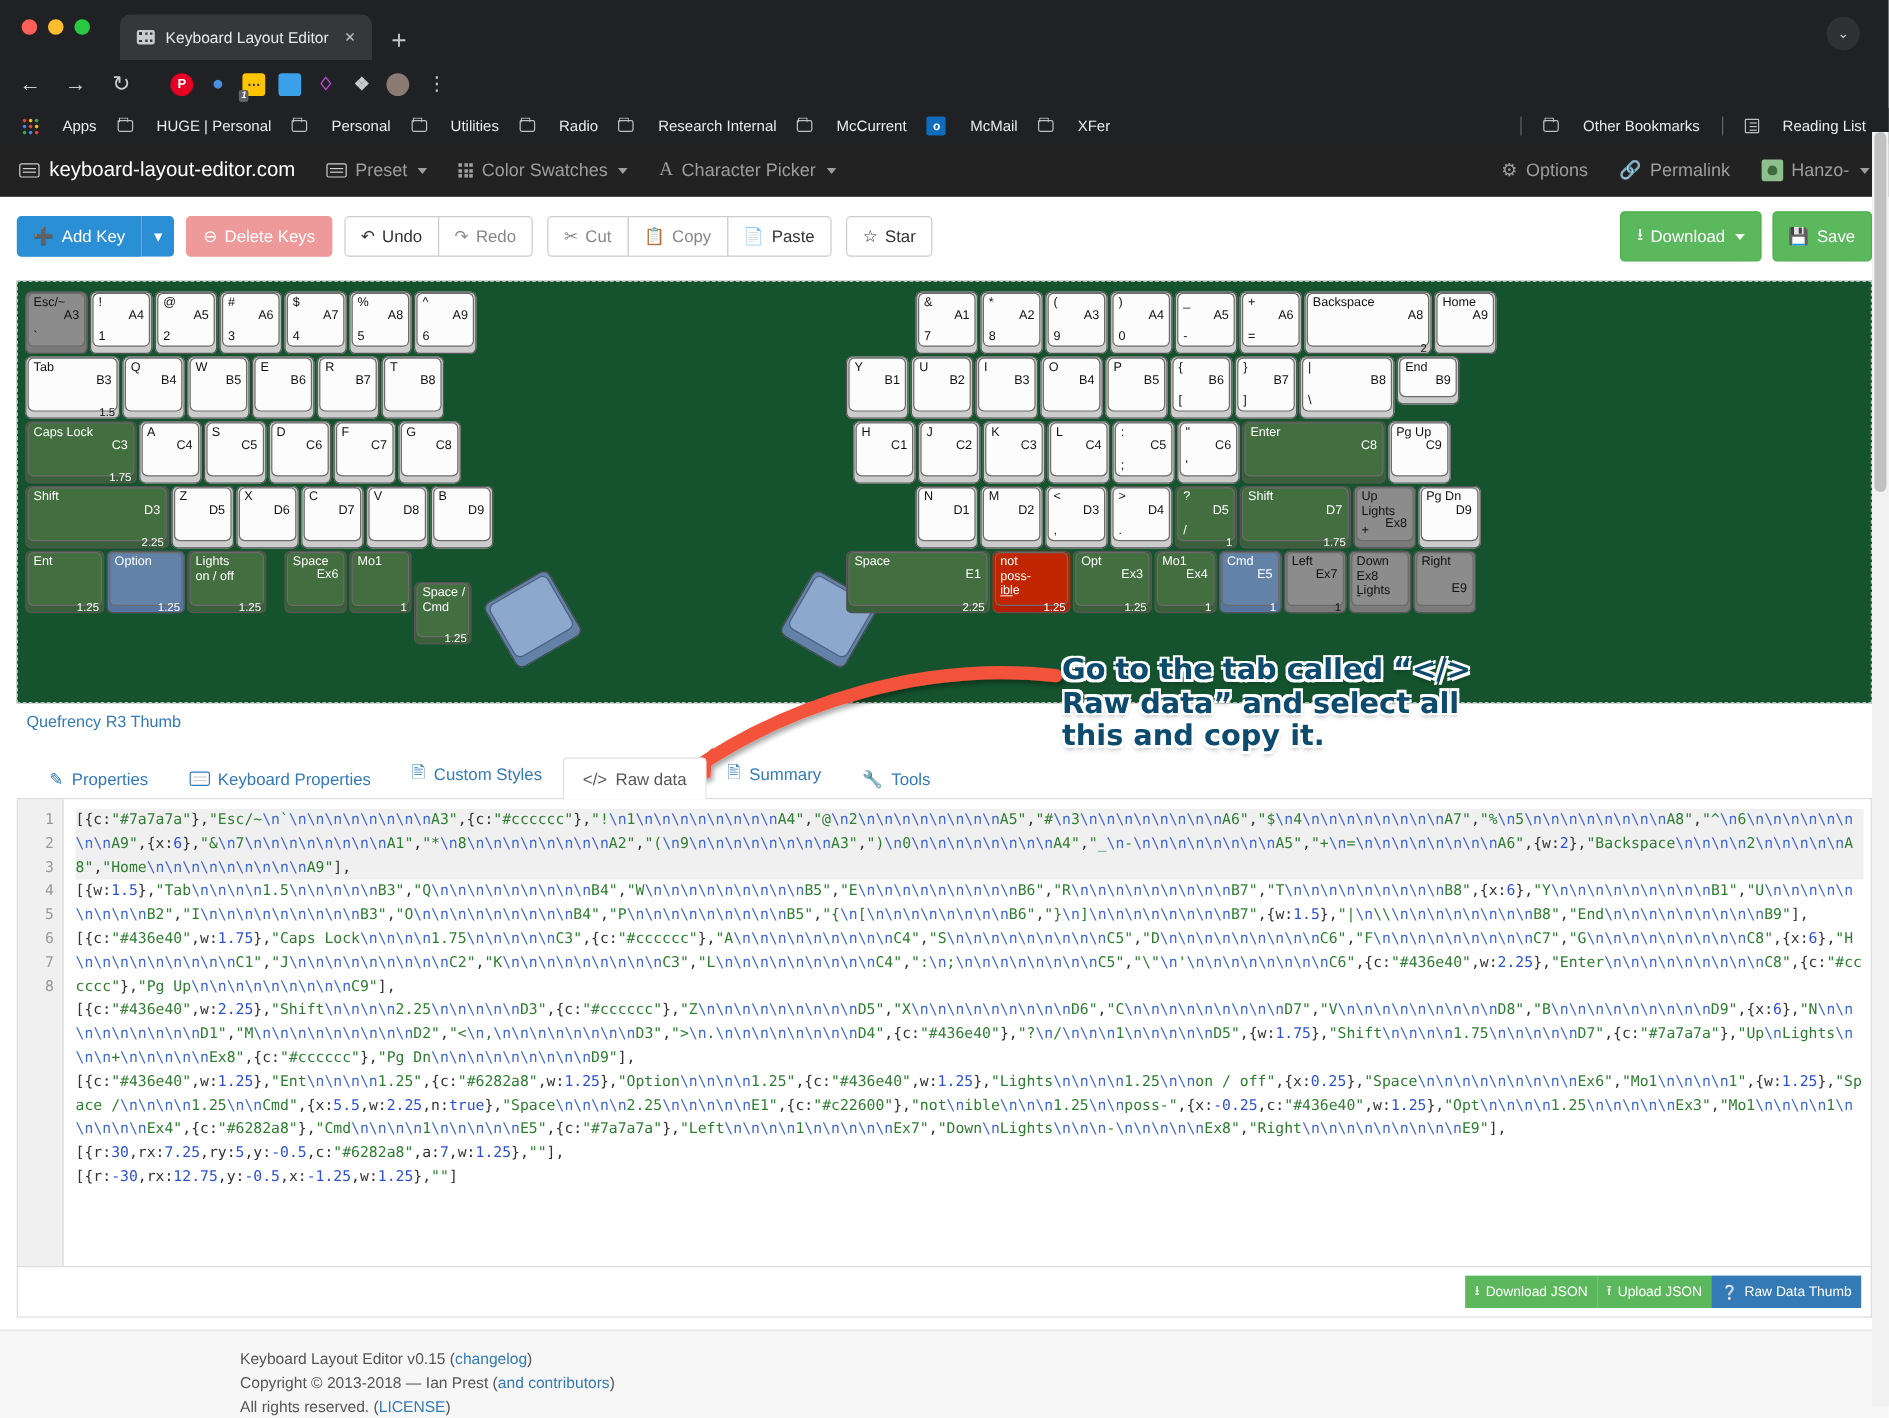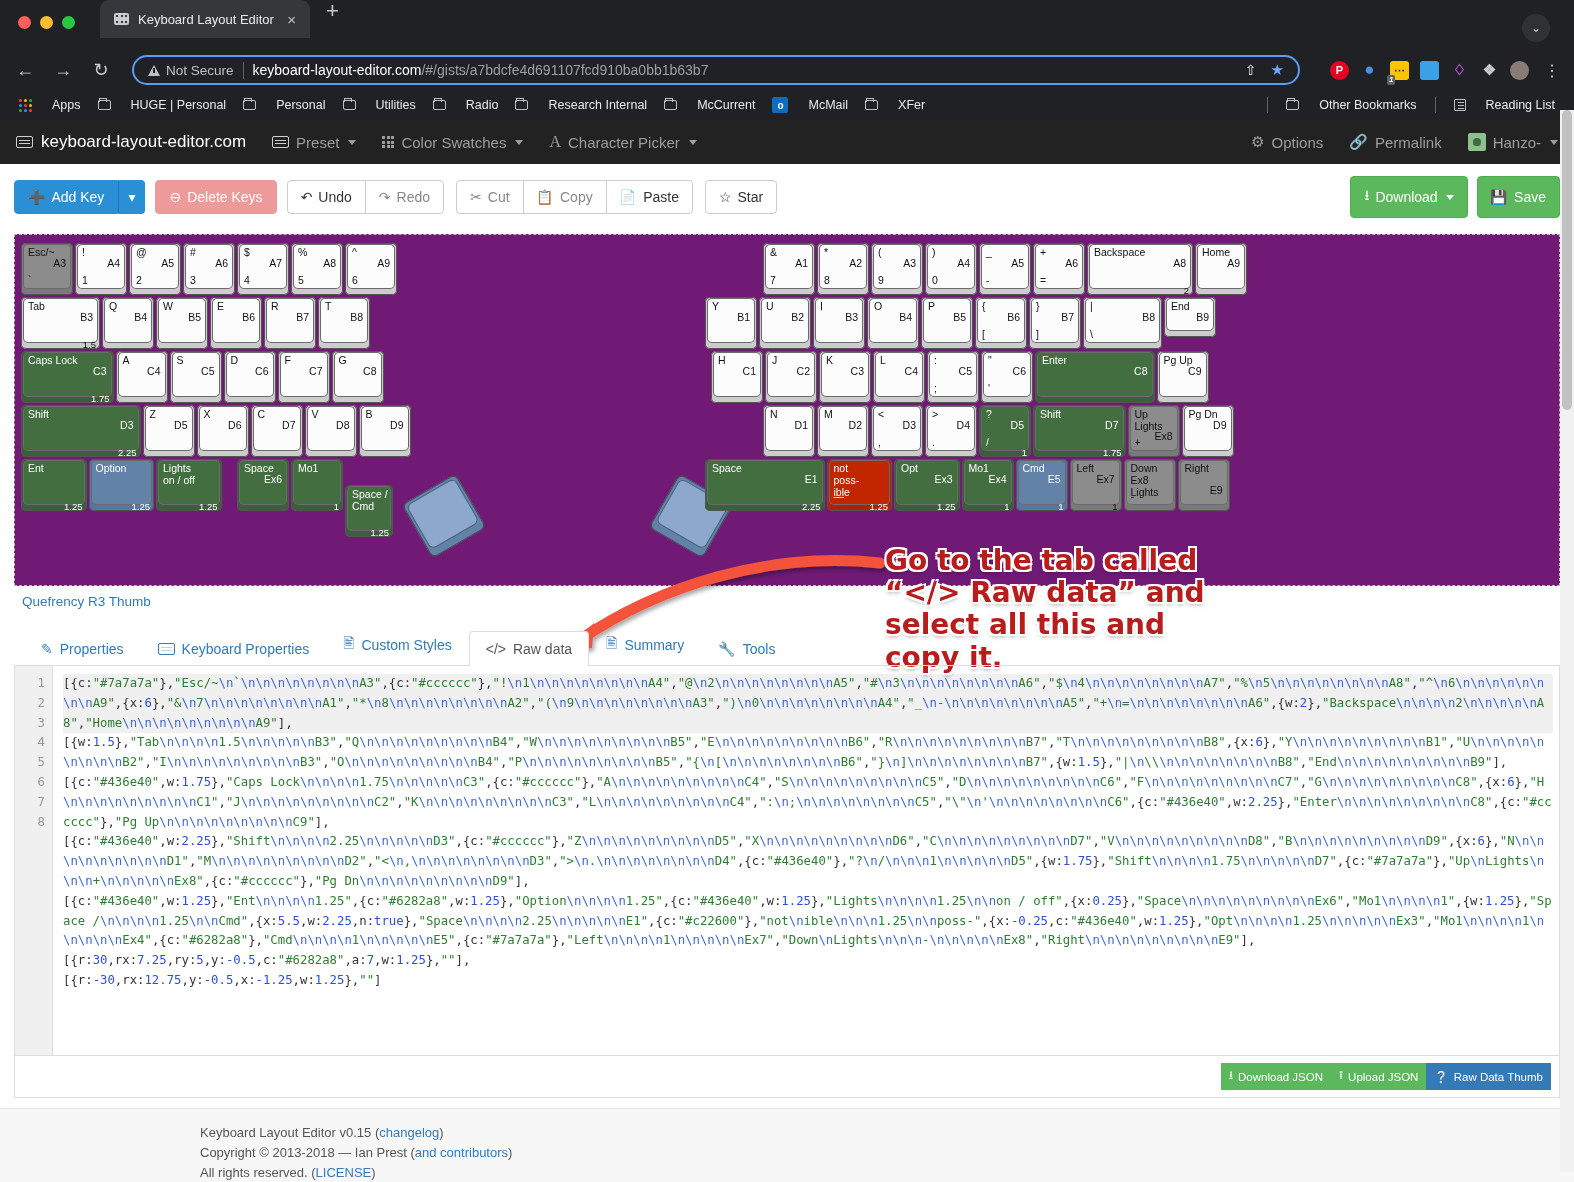--- a/index.html
+++ b/index.html
@@ -5,21 +5,21 @@
   * { box-sizing: border-box; }
   html, body { margin:0; padding:0; }
   body {
     width:1574px; height:1182px; overflow:hidden;
     font-family:"Liberation Sans", sans-serif;
     background:#fff; font-size:13px; color:#333;
   }
 
   
   .chrome { background:#202124; width:100%; }
-  .titlebar { height:50px; position:relative; display:flex; align-items:flex-start; padding-left:14px; }
+  .titlebar { height:50px; position:relative; display:flex; align-items:flex-end; padding-left:14px; }
   .traffic { position:absolute; left:18px; top:16px; display:flex; gap:9px; }
   .dot { width:13px; height:13px; border-radius:50%; }
   .dot.r{background:#ff5f57;} .dot.y{background:#febc2e;} .dot.g{background:#28c840;}
   .tab {
     margin-left:86px; height:38px; background:#35373a; border-radius:9px 9px 0 0;
     display:flex; align-items:center; padding:0 10px 0 14px; min-width:210px;
     color:#e8eaed; font-size:13px; gap:9px; position:relative;
   }
   .tab .favicon { width:15px; height:12px; background:#c8ccd0; border-radius:2px;
     display:inline-block; position:relative; }
@@ -107,21 +107,21 @@
   .grp .btn:last-child{border-radius:0 4px 4px 0;}
   .grp2 { display:flex; margin-left:12px; }
   .grp2 .btn { border-radius:0; margin-left:-1px; color:#888; }
   .grp2 .btn:first-child{border-radius:4px 0 0 4px;margin-left:0;}
   .grp2 .btn:last-child{border-radius:0 4px 4px 0; color:#333;}
   .btn.star{margin-left:12px;}
   .tb-right{margin-left:auto;display:flex;gap:9px;}
   .btn.green{background:#5cb85c;border-color:#4cae4c;color:#fff;}
 
   
-  .kbcanvas { margin:4px 14px 0; border:1px dashed #bbb; background:#701a75;
+  .kbcanvas { margin:4px 14px 0; border:1px dashed #bbb; background:#14532d;
      height:352px; position:relative; }
   .key { position:absolute; background:#cccccc; border-radius:5px;
      box-shadow:0 0 0 1px #555 inset; }
   .keytop { position:absolute; left:3px; right:3px; top:2px; bottom:7px;
      border-radius:4px; background:#fcfcfc; box-shadow:0 0 0 1px #6b6b6b;
      font-size:10.5px; color:#111; line-height:1.12; overflow:hidden; }
   .kl { position:absolute; left:4px; top:2px; text-align:left; }
   .kc { position:absolute; left:0; right:4px; top:13px; text-align:right; }
   .kbl { position:absolute; left:4px; bottom:1px; }
   .kw  { position:absolute; right:4px; bottom:-1px; font-size:9.5px; color:#111; }
@@ -133,21 +133,21 @@
   .key.green .kw, .key.blue .kw, .key.red .kw { color:#fff; }
   .key.dark .kw, .key.gray .kw { color:#111; }
   .rotkey{ position:absolute; width:62px; height:62px; background:#6282a8;
     border-radius:6px; box-shadow:0 0 0 1px #444 inset;}
   .rotkey .inner{position:absolute;inset:4px 4px 9px 4px;background:#8ca8cc;border-radius:5px;
     box-shadow:0 0 0 1px #4c627e;}
   .kbname { color:#337ab7; font-size:13.5px; margin:8px 0 0 22px; }
 
   
   .annot { position:absolute; left:885px; top:545px; width:345px;
-    color:#b91c1c; font-size:28px; font-weight:bold; line-height:1.15;
+    color:#0c4a6e; font-size:24px; font-weight:bold; line-height:1.15;
     text-shadow: -2px -2px 0 #fff, 2px -2px 0 #fff, -2px 2px 0 #fff, 2px 2px 0 #fff,
                   0 3px 4px rgba(0,0,0,.35);
     font-family:"DejaVu Sans", sans-serif; letter-spacing:0px; }
   .arrowsvg{position:absolute; left:520px; top:545px; pointer-events:none;}
 
   
   .tabsbar { margin:14px 14px 0; border-bottom:1px solid #ddd; display:flex; align-items:flex-end;
       gap:0; padding-left:10px; position:relative; }
   .tabitem { padding:9px 16px; font-size:14px; color:#337ab7; display:flex; align-items:center; gap:7px;
      border:1px solid transparent; border-bottom:none; border-radius:4px 4px 0 0; margin-bottom:-1px;}
@@ -199,32 +199,20 @@
       <span class="x">×</span>
     </div>
     <div class="newtab">+</div>
     <div class="winchev">⌄</div>
   </div>
 
   <div class="omnibar">
     <span class="navbtn">←</span>
     <span class="navbtn">→</span>
     <span class="navbtn">↻</span>
-    <div class="urlbox">
-      <span class="notsecure">
-        <span class="warn-tri"></span>
-        <span>Not Secure</span>
-      </span>
-      <span class="vsep"></span>
-      <span class="urltext"><span class="host">keyboard-layout-editor.com</span><span class="path">/#/gists/a7bdcfe4d691107fcd910ba0bb1b63b7</span></span>
-      <span class="urlicons">
-        <span class="icon-share">⇧</span>
-        <span class="icon-star">★</span>
-      </span>
-    </div>
     <div class="exticons">
       <span class="ext pin">P</span>
       <span class="ext drop">●</span>
       <span class="ext yel">⋯<i class="badge">1</i></span>
       <span class="ext blu"></span>
       <span class="ext pur">♢</span>
       <span class="ext puzzle">❖</span>
       <span class="ext avatar"></span>
       <span class="kebab">⋮</span>
     </div>

